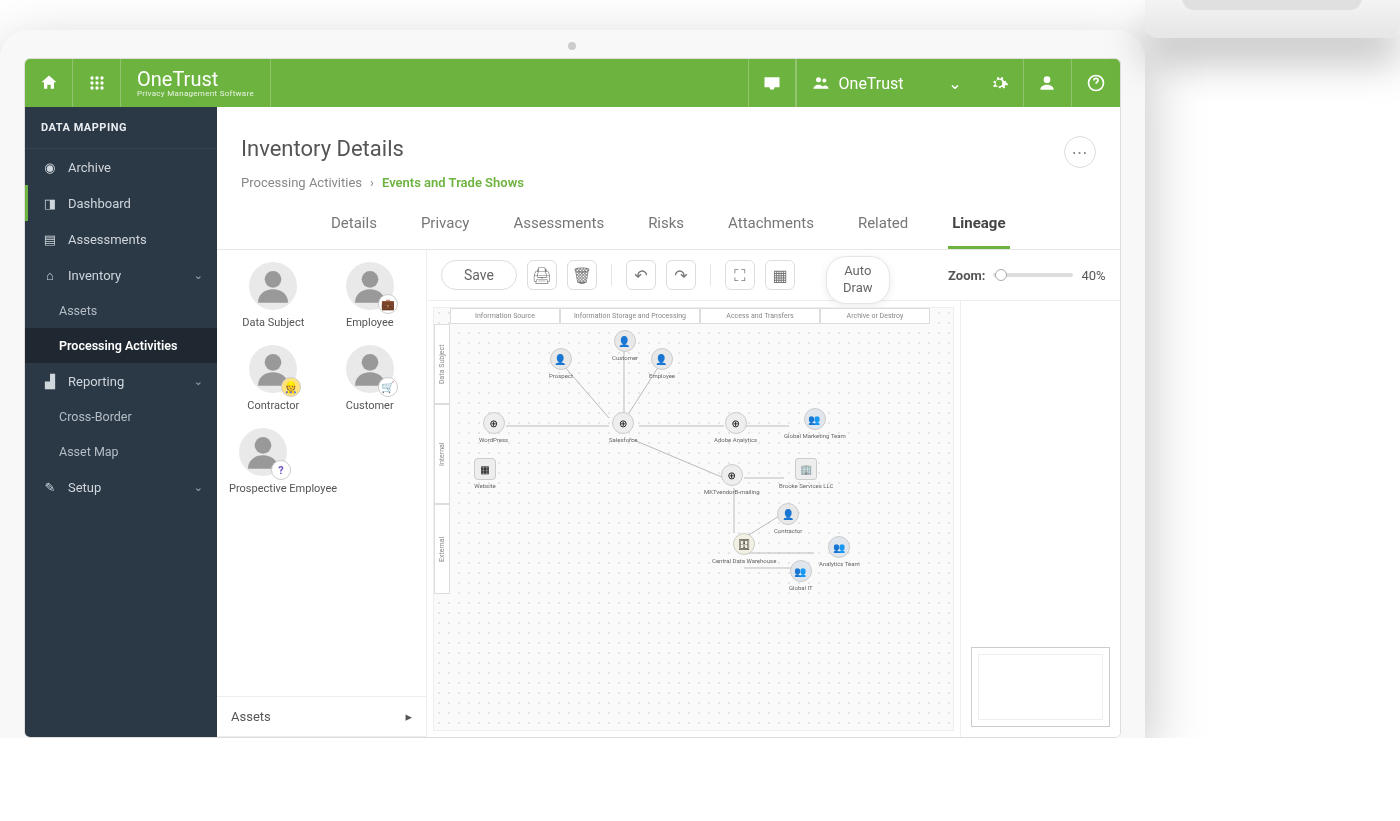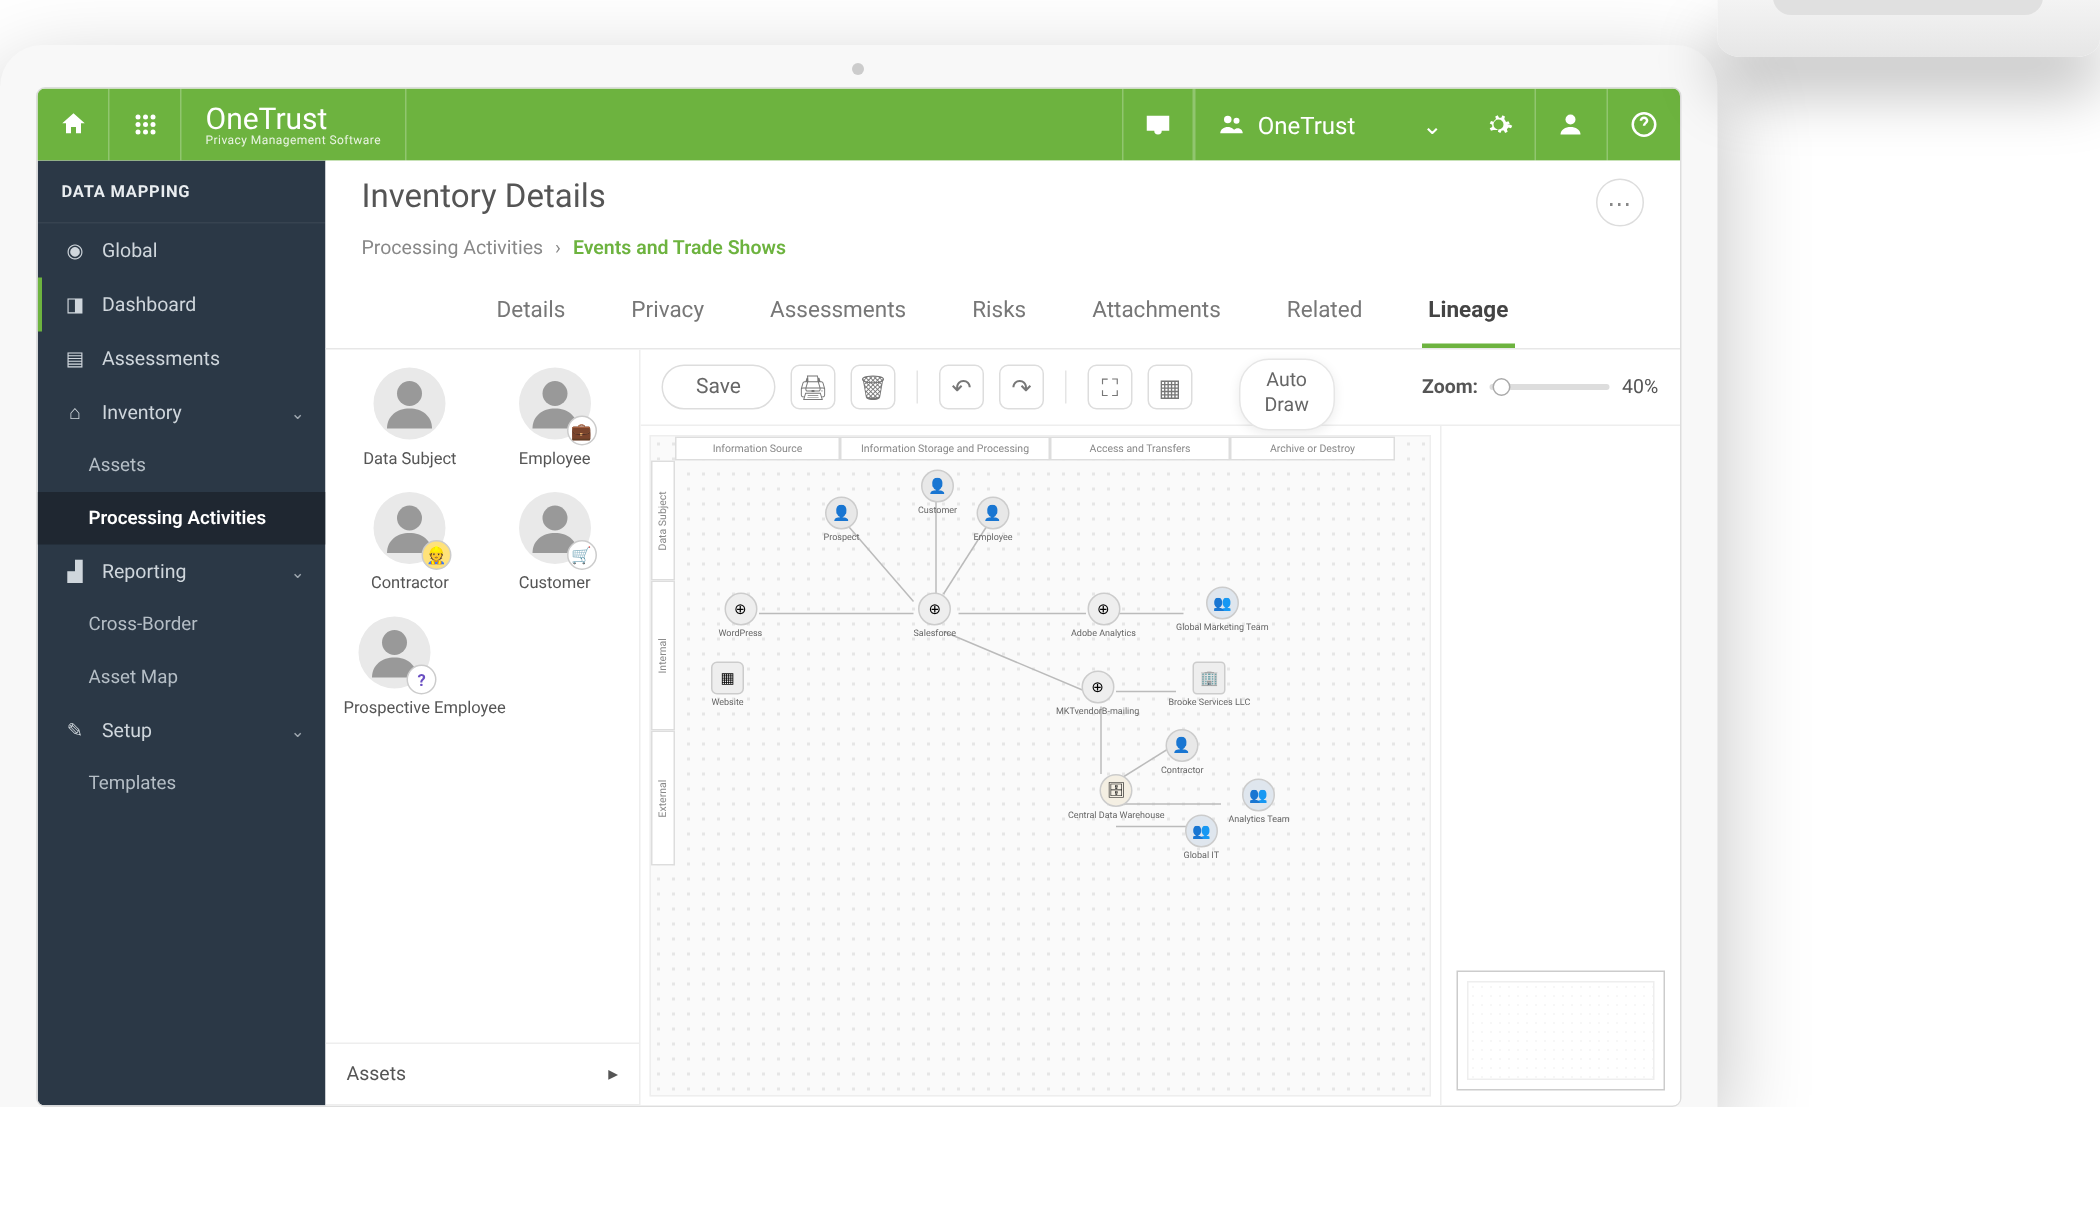--- a/index.html
+++ b/index.html
@@ -27,21 +27,21 @@
 .sidebar .section-title{ padding:14px 16px; font-size:11px; font-weight:700; letter-spacing:.5px; color:#e9edf0; border-bottom:1px solid rgba(255,255,255,0.06);}
 .sidebar .item{ display:flex; align-items:center; gap:10px; padding:10px 14px; cursor:pointer; border-left:3px solid transparent;}
 .sidebar .item.accent{ border-left-color:#6db33f;}
 .sidebar .subitem{ padding:10px 14px 10px 34px; cursor:pointer; font-size:12.5px; color:#b5bec6;}
 .sidebar .subitem.active{ background:#1f2731; color:#fff; font-weight:600;}
 .sidebar .ico{ width:16px; height:16px; display:inline-flex; align-items:center; justify-content:center;}
 .sidebar .chev{ margin-left:auto; font-size:11px; opacity:.7;}
 
 
 .content{ flex:1; display:flex; flex-direction:column; overflow:hidden; background:#fff;}
-.pagehead{ padding:12px 24px 4px; display:flex; align-items:flex-start; justify-content:space-between; border-bottom:1px solid transparent;}
+.pagehead{ padding:29px 24px 4px; display:flex; align-items:flex-start; justify-content:space-between; border-bottom:1px solid transparent;}
 .pagehead h1{ font-size:22px; color:#555; font-weight:400;}
 .breadcrumb{ font-size:13px; color:#888; padding:2px 24px 10px; display:flex; gap:8px;}
 .breadcrumb .active{ color:#6db33f; font-weight:600;}
 .more-btn{ width:32px; height:32px; border-radius:50%; border:1px solid #ddd; display:flex; align-items:center; justify-content:center; color:#888; cursor:pointer;}
 
 
 .tabs{ display:flex; gap:36px; padding:0 110px; border-bottom:1px solid #e7e7e7;}
 .tab{ padding:14px 4px; color:#777; font-size:15px; cursor:pointer; border-bottom:3px solid transparent;}
 .tab.active{ color:#444; font-weight:700; border-bottom-color:#6db33f;}
 
@@ -145,21 +145,21 @@
           </svg>
         </div>
   </div>
 
   <div class="main">
 
     <div class="sidebar">
       <div class="section-title">DATA MAPPING</div>
       <div class="item">
             <span class="ico">◉</span>
-            <span>Global</span>
+            <span>Archive</span>
           </div>
       <div class="item accent">
             <span class="ico">◨</span>
             <span>Dashboard</span>
           </div>
       <div class="item">
             <span class="ico">▤</span>
             <span>Assessments</span>
           </div>
       <div class="item">
@@ -174,21 +174,20 @@
             <span>Reporting</span>
             <span class="chev">⌄</span>
           </div>
       <div class="subitem">Cross-Border</div>
       <div class="subitem">Asset Map</div>
       <div class="item">
             <span class="ico">✎</span>
             <span>Setup</span>
             <span class="chev">⌄</span>
           </div>
-      <div class="subitem">Templates</div>
     </div>
 
     <div class="content">
       <div class="pagehead">
         <h1>Inventory Details</h1>
         <div class="more-btn">⋯</div>
       </div>
       <div class="breadcrumb">
         <span>Processing Activities</span>
         <span>›</span>

